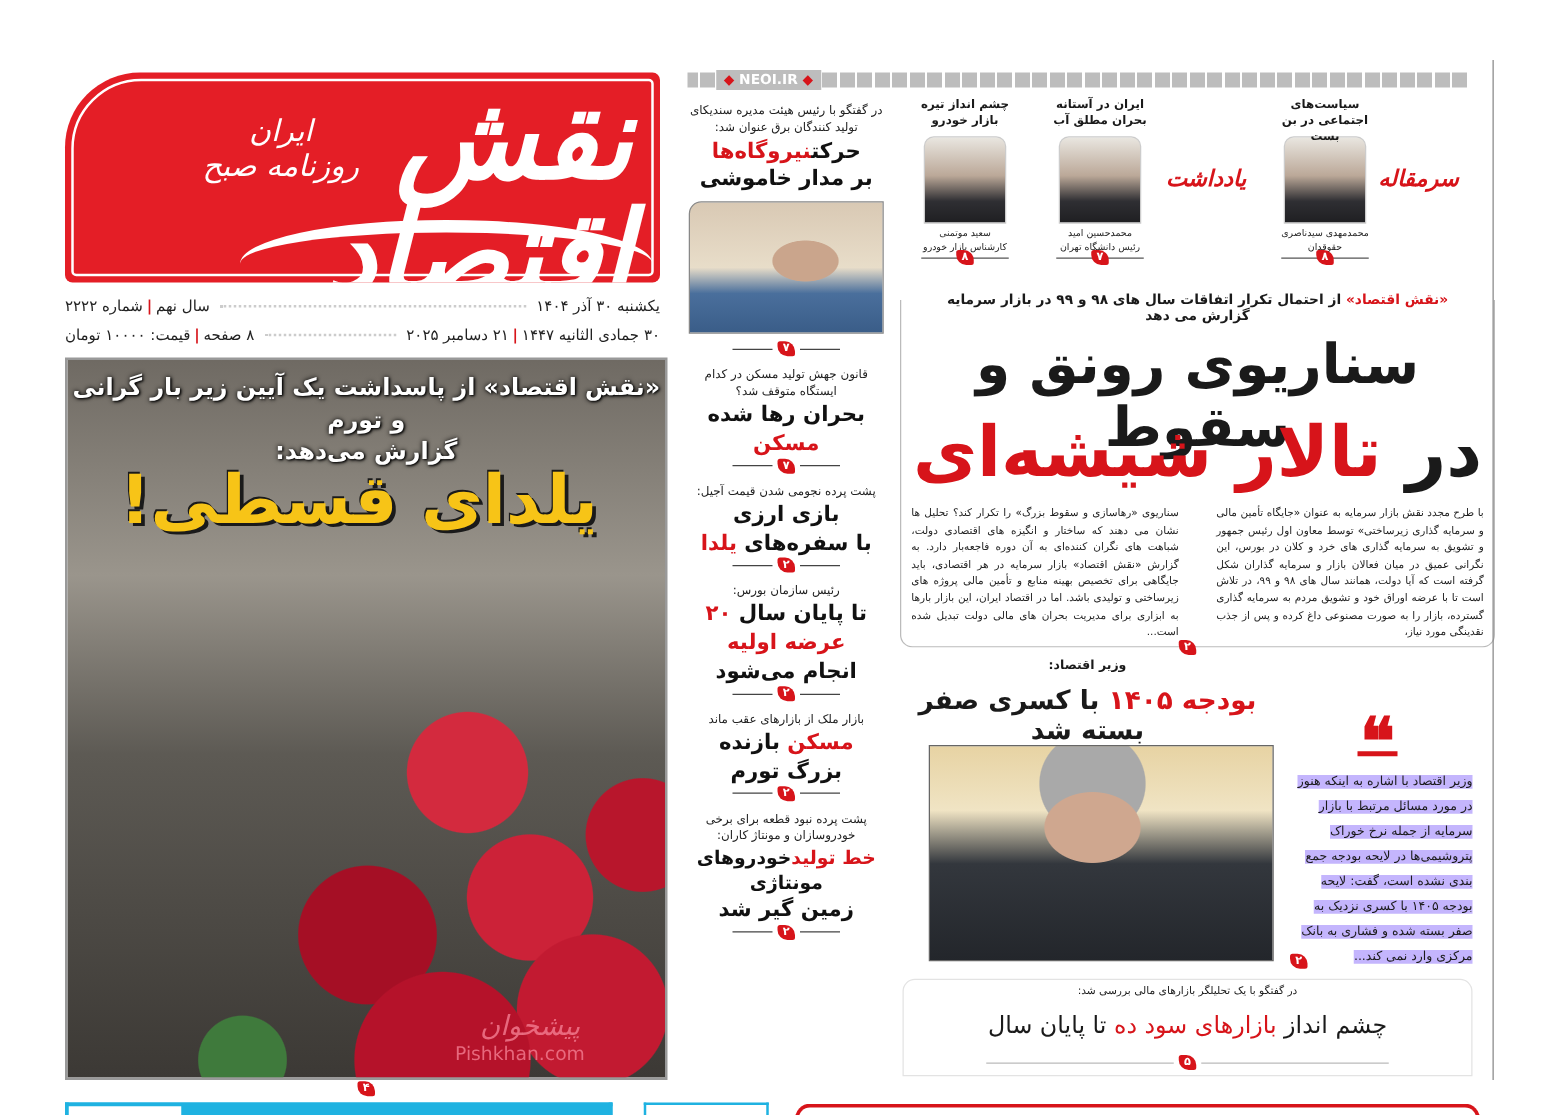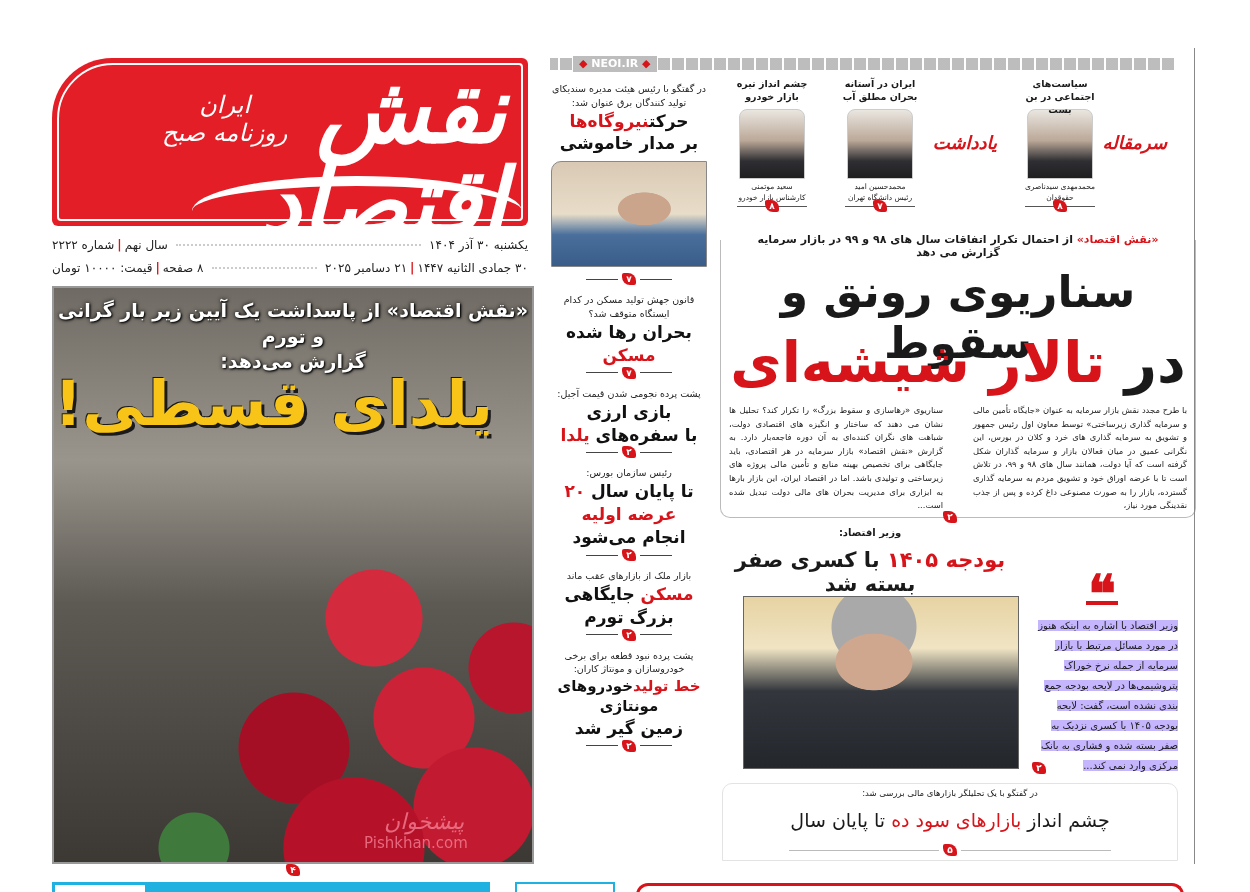--- a/index.html
+++ b/index.html
@@ -24,21 +24,21 @@
     background:
       radial-gradient(circle at 300px 560px, #b5122a 0 70px, transparent 71px),
       radial-gradient(circle at 420px 520px, #c21a31 0 60px, transparent 61px),
       radial-gradient(circle at 240px 460px, #a50f25 0 55px, transparent 56px),
       radial-gradient(circle at 370px 430px, #cc2238 0 50px, transparent 51px),
       radial-gradient(circle at 460px 380px, #b8162c 0 45px, transparent 46px),
       radial-gradient(circle at 320px 330px, #d32a3e 0 48px, transparent 49px),
       radial-gradient(circle at 140px 560px, #3f7a3c 0 35px, transparent 36px),
       linear-gradient(180deg, #6f6a63 0%, #9a958c 30%, #5d5a54 55%, #3c3935 100%); }
   .cover-kicker { position: absolute; top: 10px; left: 0; right: 0; text-align: center; font-size: 19px; font-weight: bold; color: #ffffff; text-shadow: 0 0 4px #000, 1px 1px 2px #000; line-height: 1.35; }
-  .cover-title { position: absolute; top: 82px; left: 0; right: 12px; text-align: left; font-size: 62px; font-weight: bold; color: #f7c417; text-shadow: 3px 3px 0 #1a1a1a, -1px -1px 0 #1a1a1a; line-height: 1.1; }
+  .cover-title { position: absolute; top: 82px; left: 0; right: 12px; text-align: center; font-size: 54px; font-weight: bold; color: #f7c417; text-shadow: 3px 3px 0 #1a1a1a, -1px -1px 0 #1a1a1a; line-height: 1.1; }
   .cover-watermark { position: absolute; left: 310px; bottom: 10px; font-size: 15px; color: rgba(240,120,140,0.85); direction: ltr; }
   .cover-wm-fa { position: absolute; left: 330px; bottom: 28px; font-size: 22px; color: rgba(240,120,140,0.85); font-style: italic; }
 
   
   .ref { display: inline-block; width: 14px; height: 12px; background: #d7141a; border-radius: 2px 8px 2px 8px; color: #fff; font-size: 9px; text-align: center; line-height: 12px; font-weight: bold; }
   .ref-line { display: flex; align-items: center; justify-content: center; gap: 4px; }
   .ref-line::before, .ref-line::after { content: ""; display: block; width: 32px; height: 1px; background: #444; }
 
   
   .strip { left: 550px; top: 58px; width: 625px; height: 12px; background: repeating-linear-gradient(90deg, #bdbdbd 0 8px, #ffffff 8px 10px, #bdbdbd 10px 14px); }
@@ -173,21 +173,21 @@
   <div class="newsitem">
     <div class="kick">رئیس سازمان بورس:</div>
     <div class="head"><span>تا پایان سال</span> <span class="red">۲۰ عرضه اولیه</span></div>
     <div class="head">انجام می‌شود</div>
     <div class="ref-line">
         <span class="ref">۲</span>
       </div>
   </div>
   <div class="newsitem">
     <div class="kick">بازار ملک از بازارهای عقب ماند</div>
-    <div class="head"><span class="red">مسکن</span> <span>جایگاهی</span></div>
+    <div class="head"><span class="red">مسکن</span> <span>بازنده</span></div>
     <div class="head">بزرگ تورم</div>
     <div class="ref-line">
         <span class="ref">۲</span>
       </div>
   </div>
   <div class="newsitem">
     <div class="kick">پشت پرده نبود قطعه برای برخی خودروسازان و مونتاژ کاران:</div>
     <div class="head" style="font-size:15px;"><span class="red">خط تولید</span><span>خودروهای مونتاژی</span></div>
     <div class="head">زمین گیر شد</div>
     <div class="ref-line">

